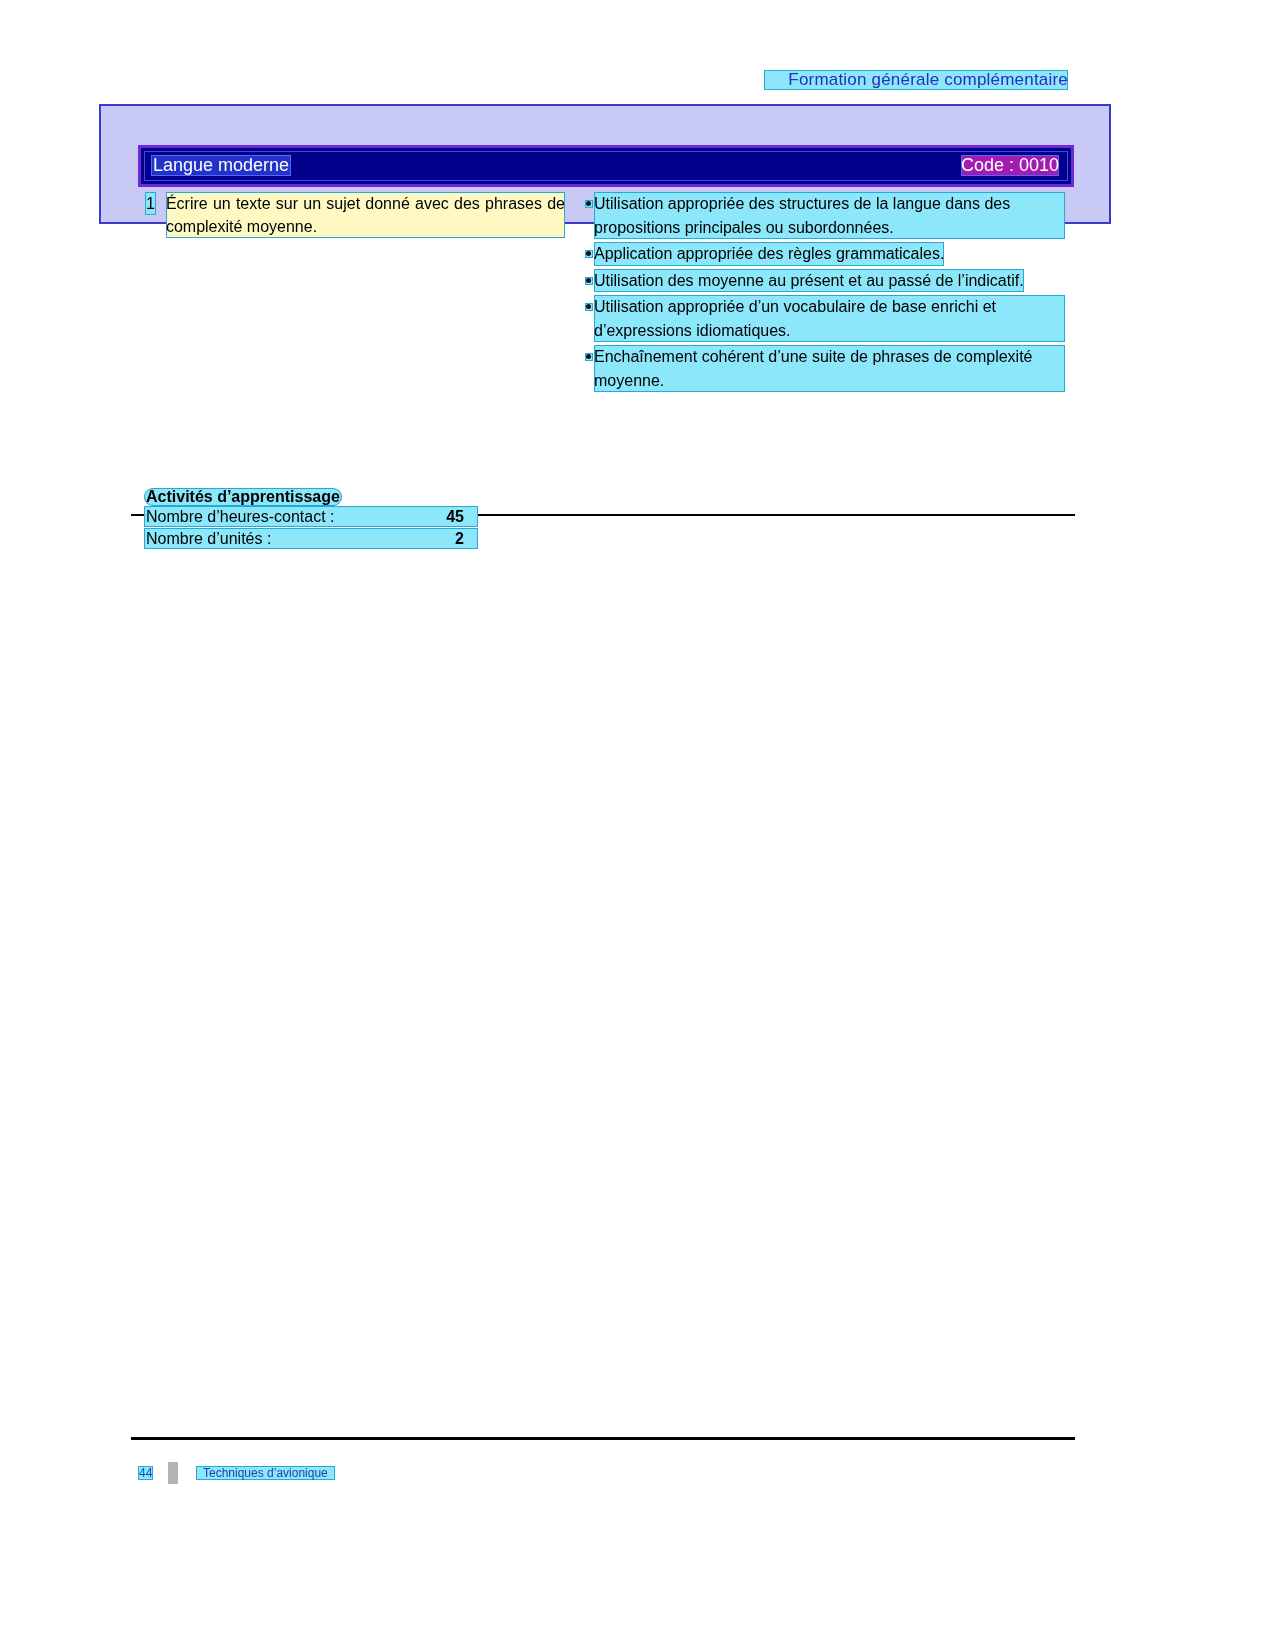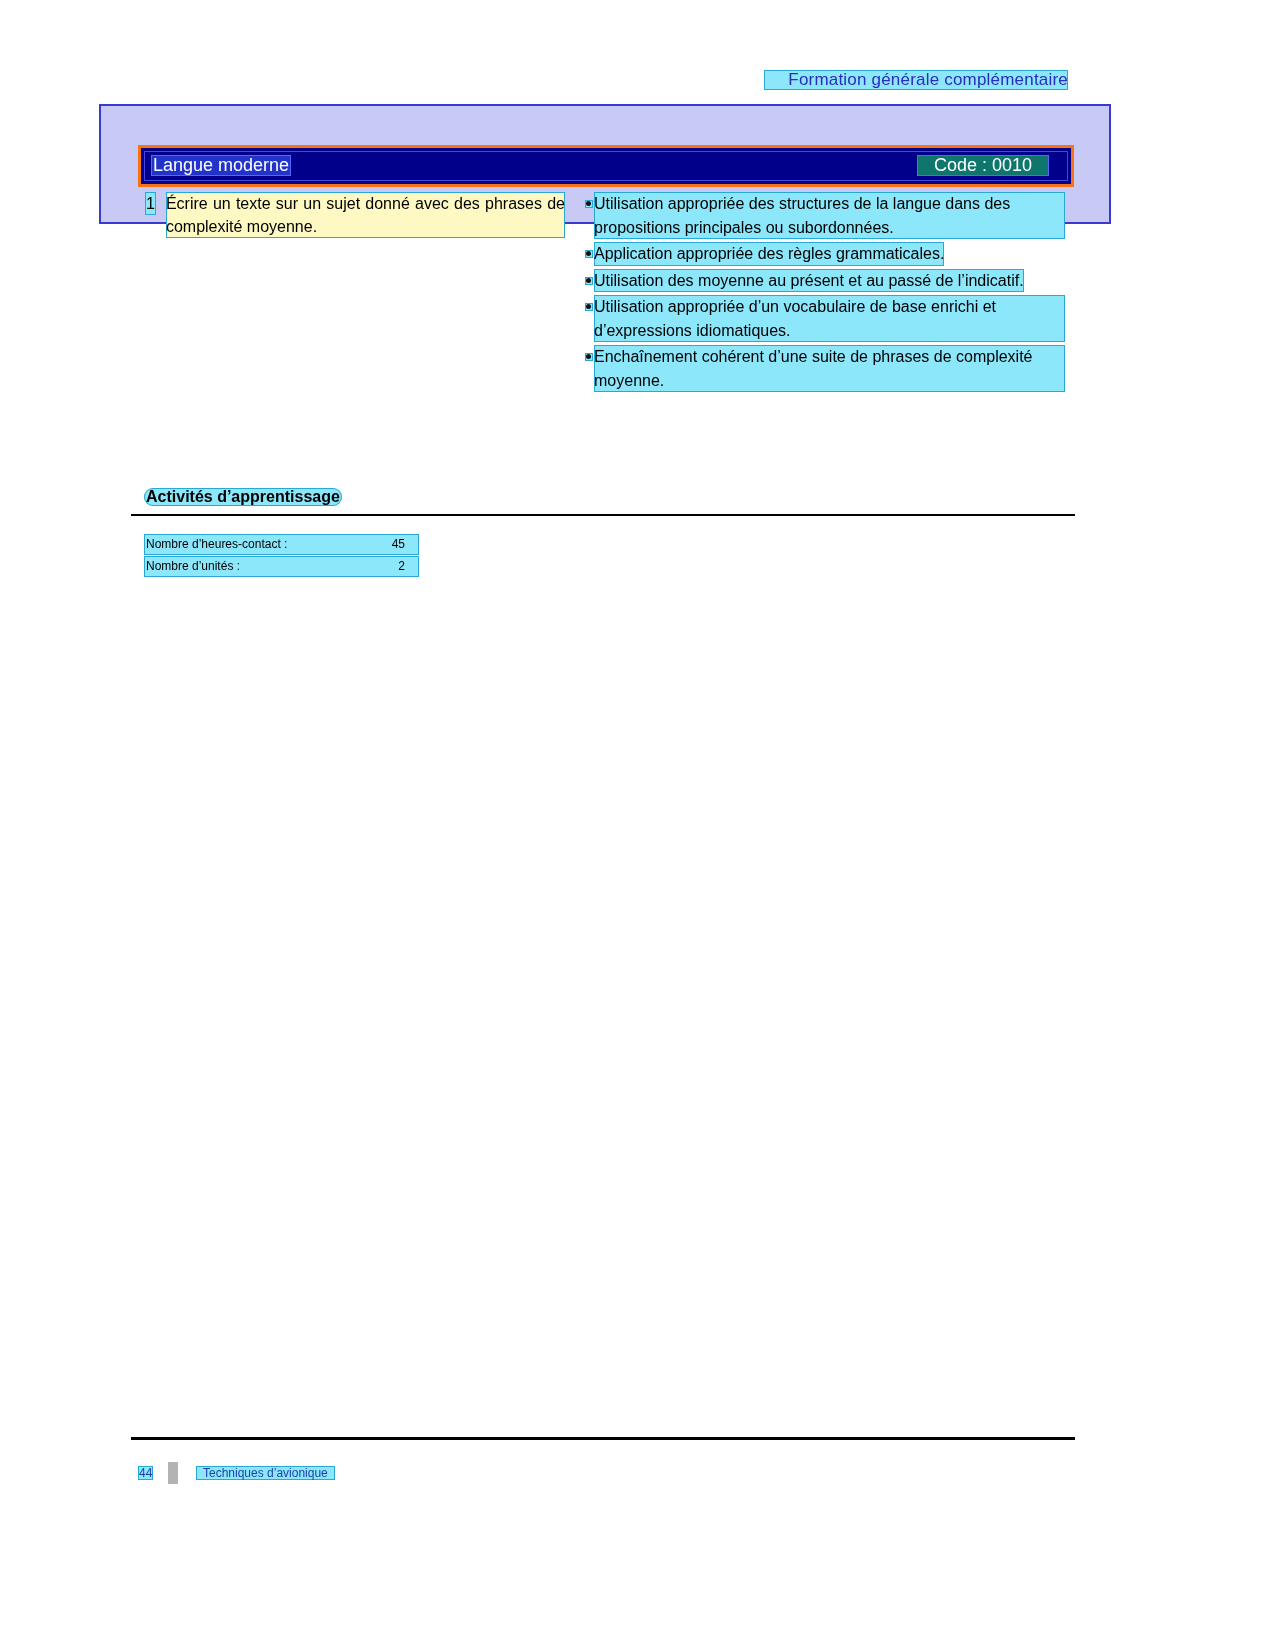--- a/index.html
+++ b/index.html
@@ -47,21 +47,21 @@
   }
 
   
   .title-band {
     position: absolute;
     left: 138px;
     top: 145px;
     width: 936px;
     height: 42px;
     background: #00008b;
-    border: 3px solid #f97316;
+    border: 3px solid #6d28d9;
     box-sizing: border-box;
   }
   .title-band .inner {
     position: absolute;
     inset: 3px;
     border: 1px solid #4646e0;
     box-sizing: border-box;
   }
   .title-text {
     position: absolute;
@@ -69,27 +69,27 @@
     top: 7px;
     font-size: 18px;
     color: #ffffff;
     background: #2233c9;
     box-shadow: 0 0 0 1px #5566ff inset;
     padding: 0 2px;
     white-space: nowrap;
   }
   .code-text {
     position: absolute;
-    right: 22px;
+    right: 12px;
     top: 7px;
     font-size: 18px;
     color: #ffffff;
-    background: #0f766e;
+    background: #a21caf;
     box-shadow: 0 0 0 1px #5566ff inset;
-    padding: 0 17px;
+    padding: 0 0;
     white-space: nowrap;
   }
 
   
   .col-left {
     position: absolute;
     left: 145px;
     top: 192px;
     width: 420px;
   }
@@ -170,36 +170,36 @@
     left: 131px;
     top: 514px;
     width: 944px;
     height: 2px;
     background: #000000;
   }
 
   .act-table {
     position: absolute;
     left: 144px;
-    top: 534px;
-    width: 275px;
-    font-size: 12px;
+    top: 506px;
+    width: 334px;
+    font-size: 16px;
   }
   .act-row {
     display: flex;
     justify-content: space-between;
     align-items: baseline;
     background: #8ce7fb;
     box-shadow: 0 0 0 1px #2aa8d4 inset;
     line-height: 21px;
     margin-bottom: 1px;
     padding: 0 2px;
   }
   .act-row .lbl { white-space: nowrap; }
-  .act-row .val { padding-right: 12px; }
+  .act-row .val { padding-right: 12px; font-weight: bold; }
 
   
   .footer-rule {
     position: absolute;
     left: 131px;
     top: 1437px;
     width: 944px;
     height: 3px;
     background: #000000;
   }

